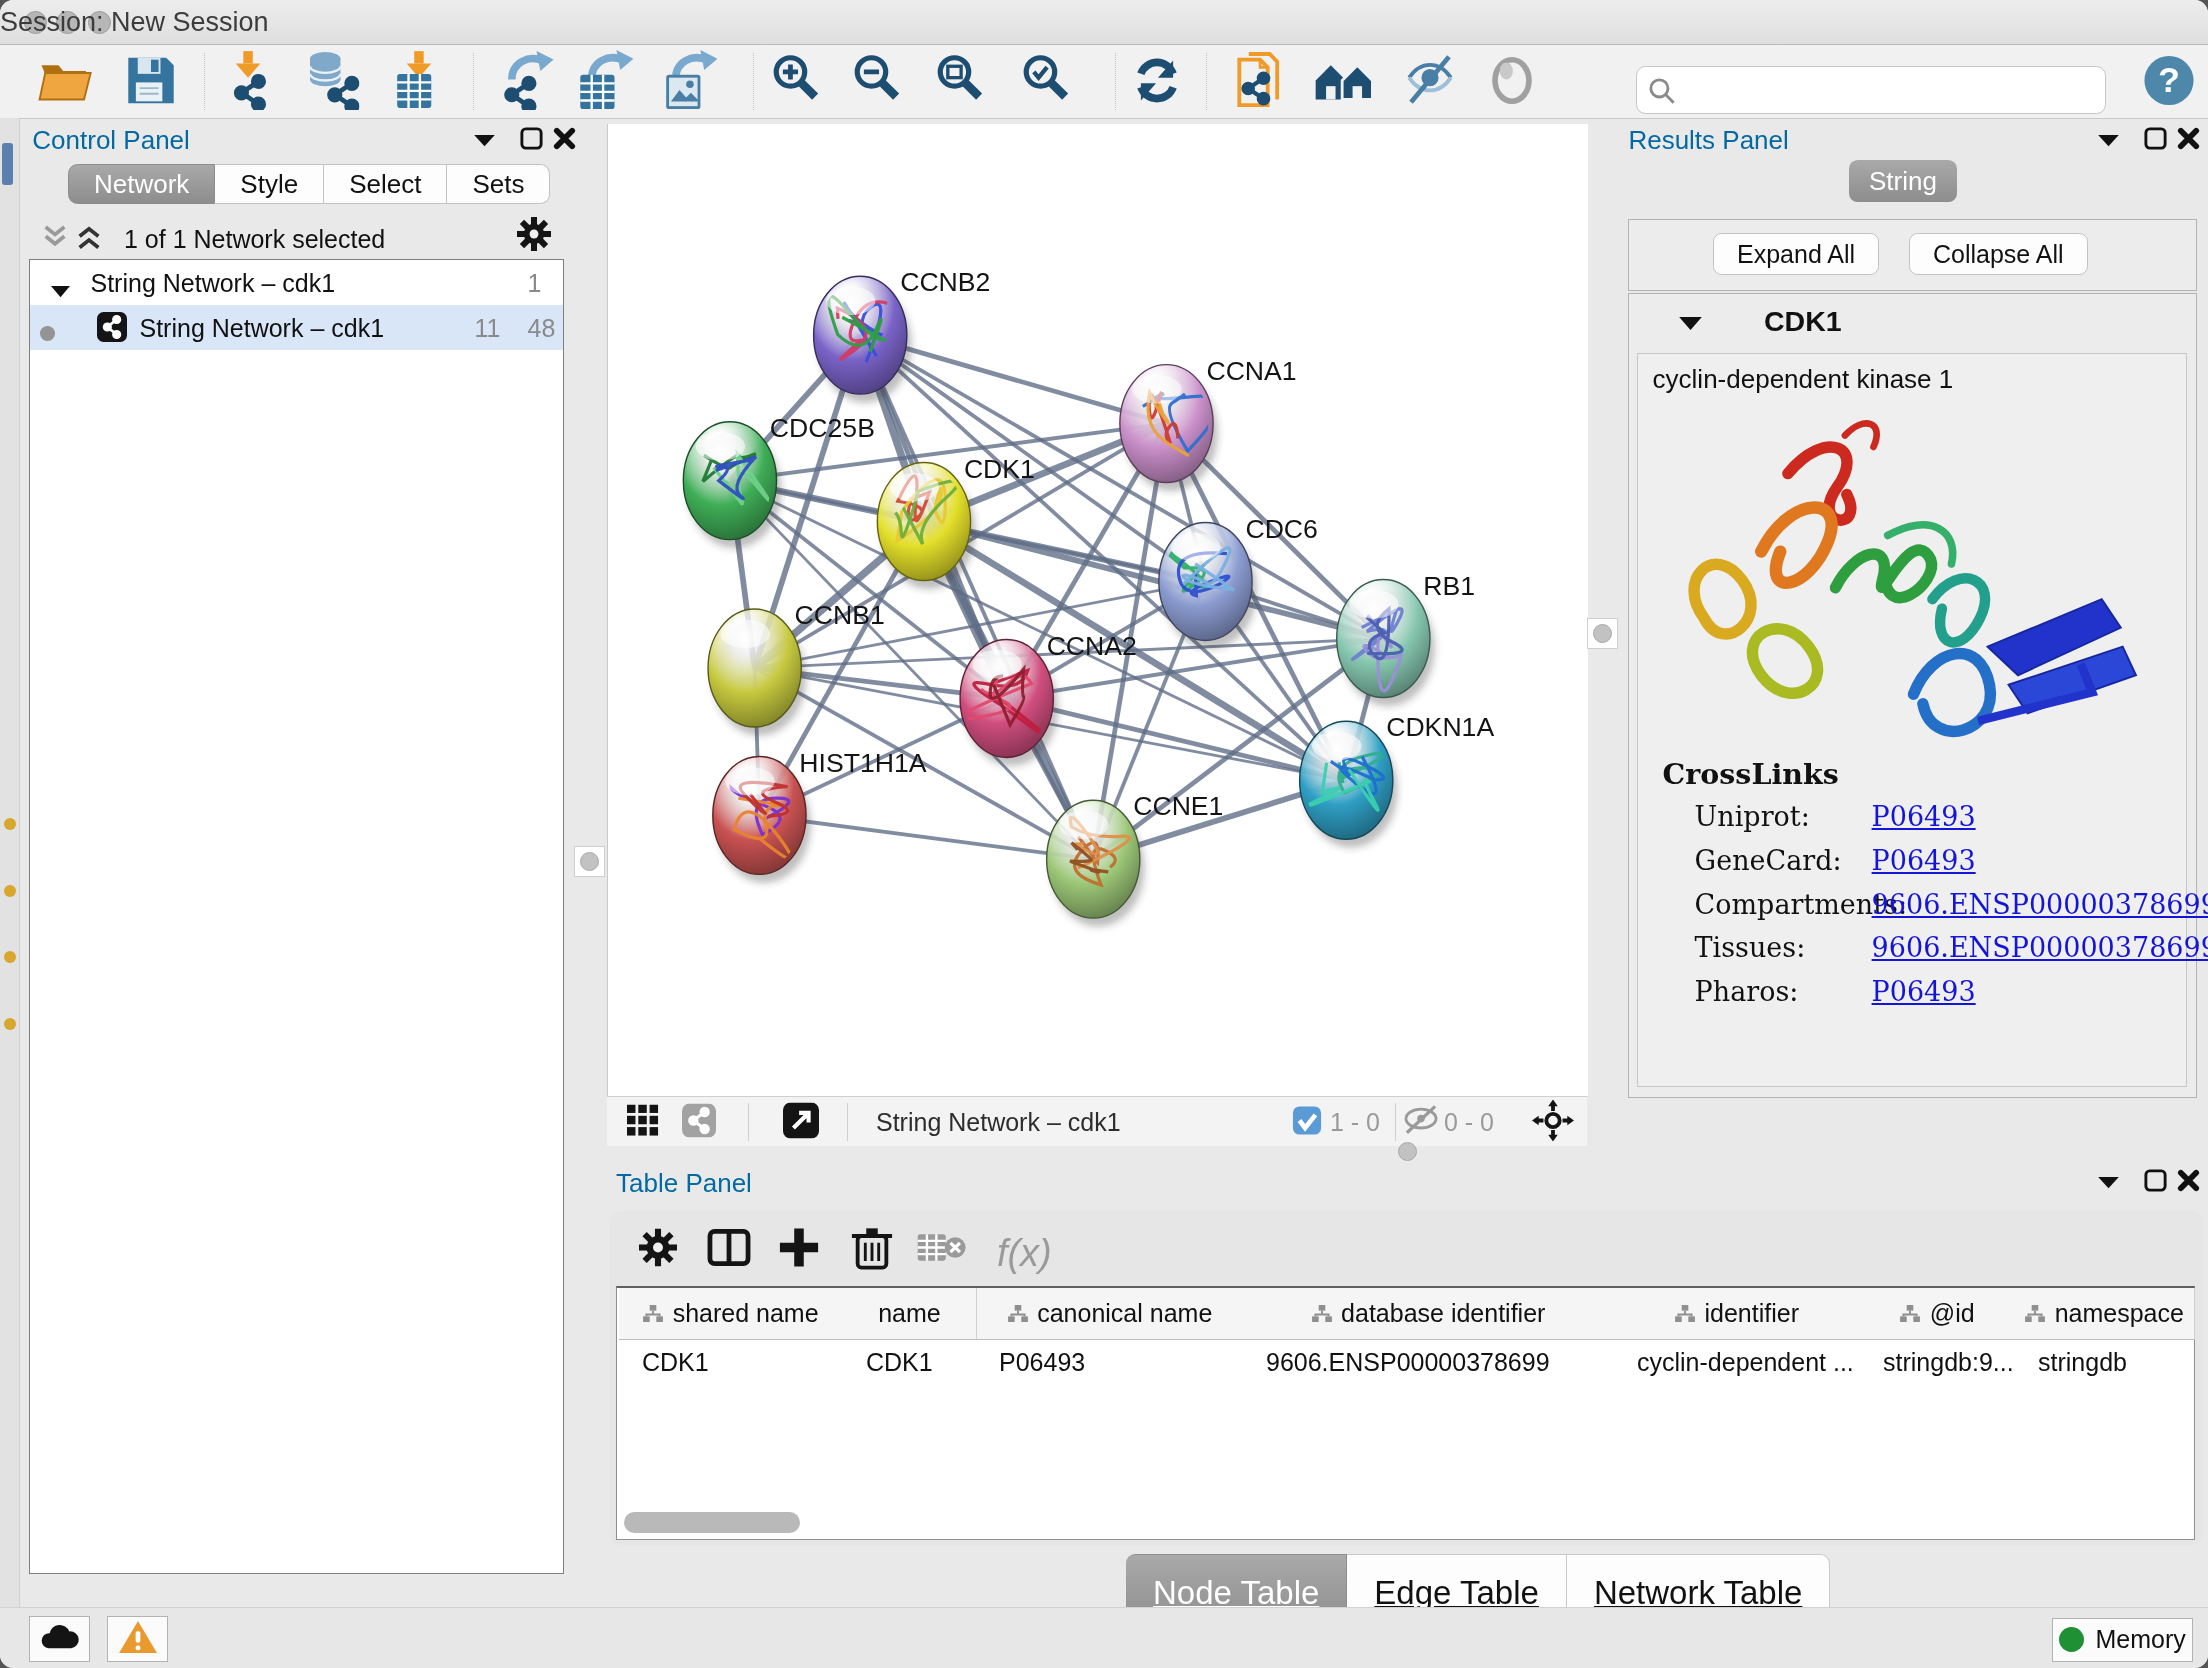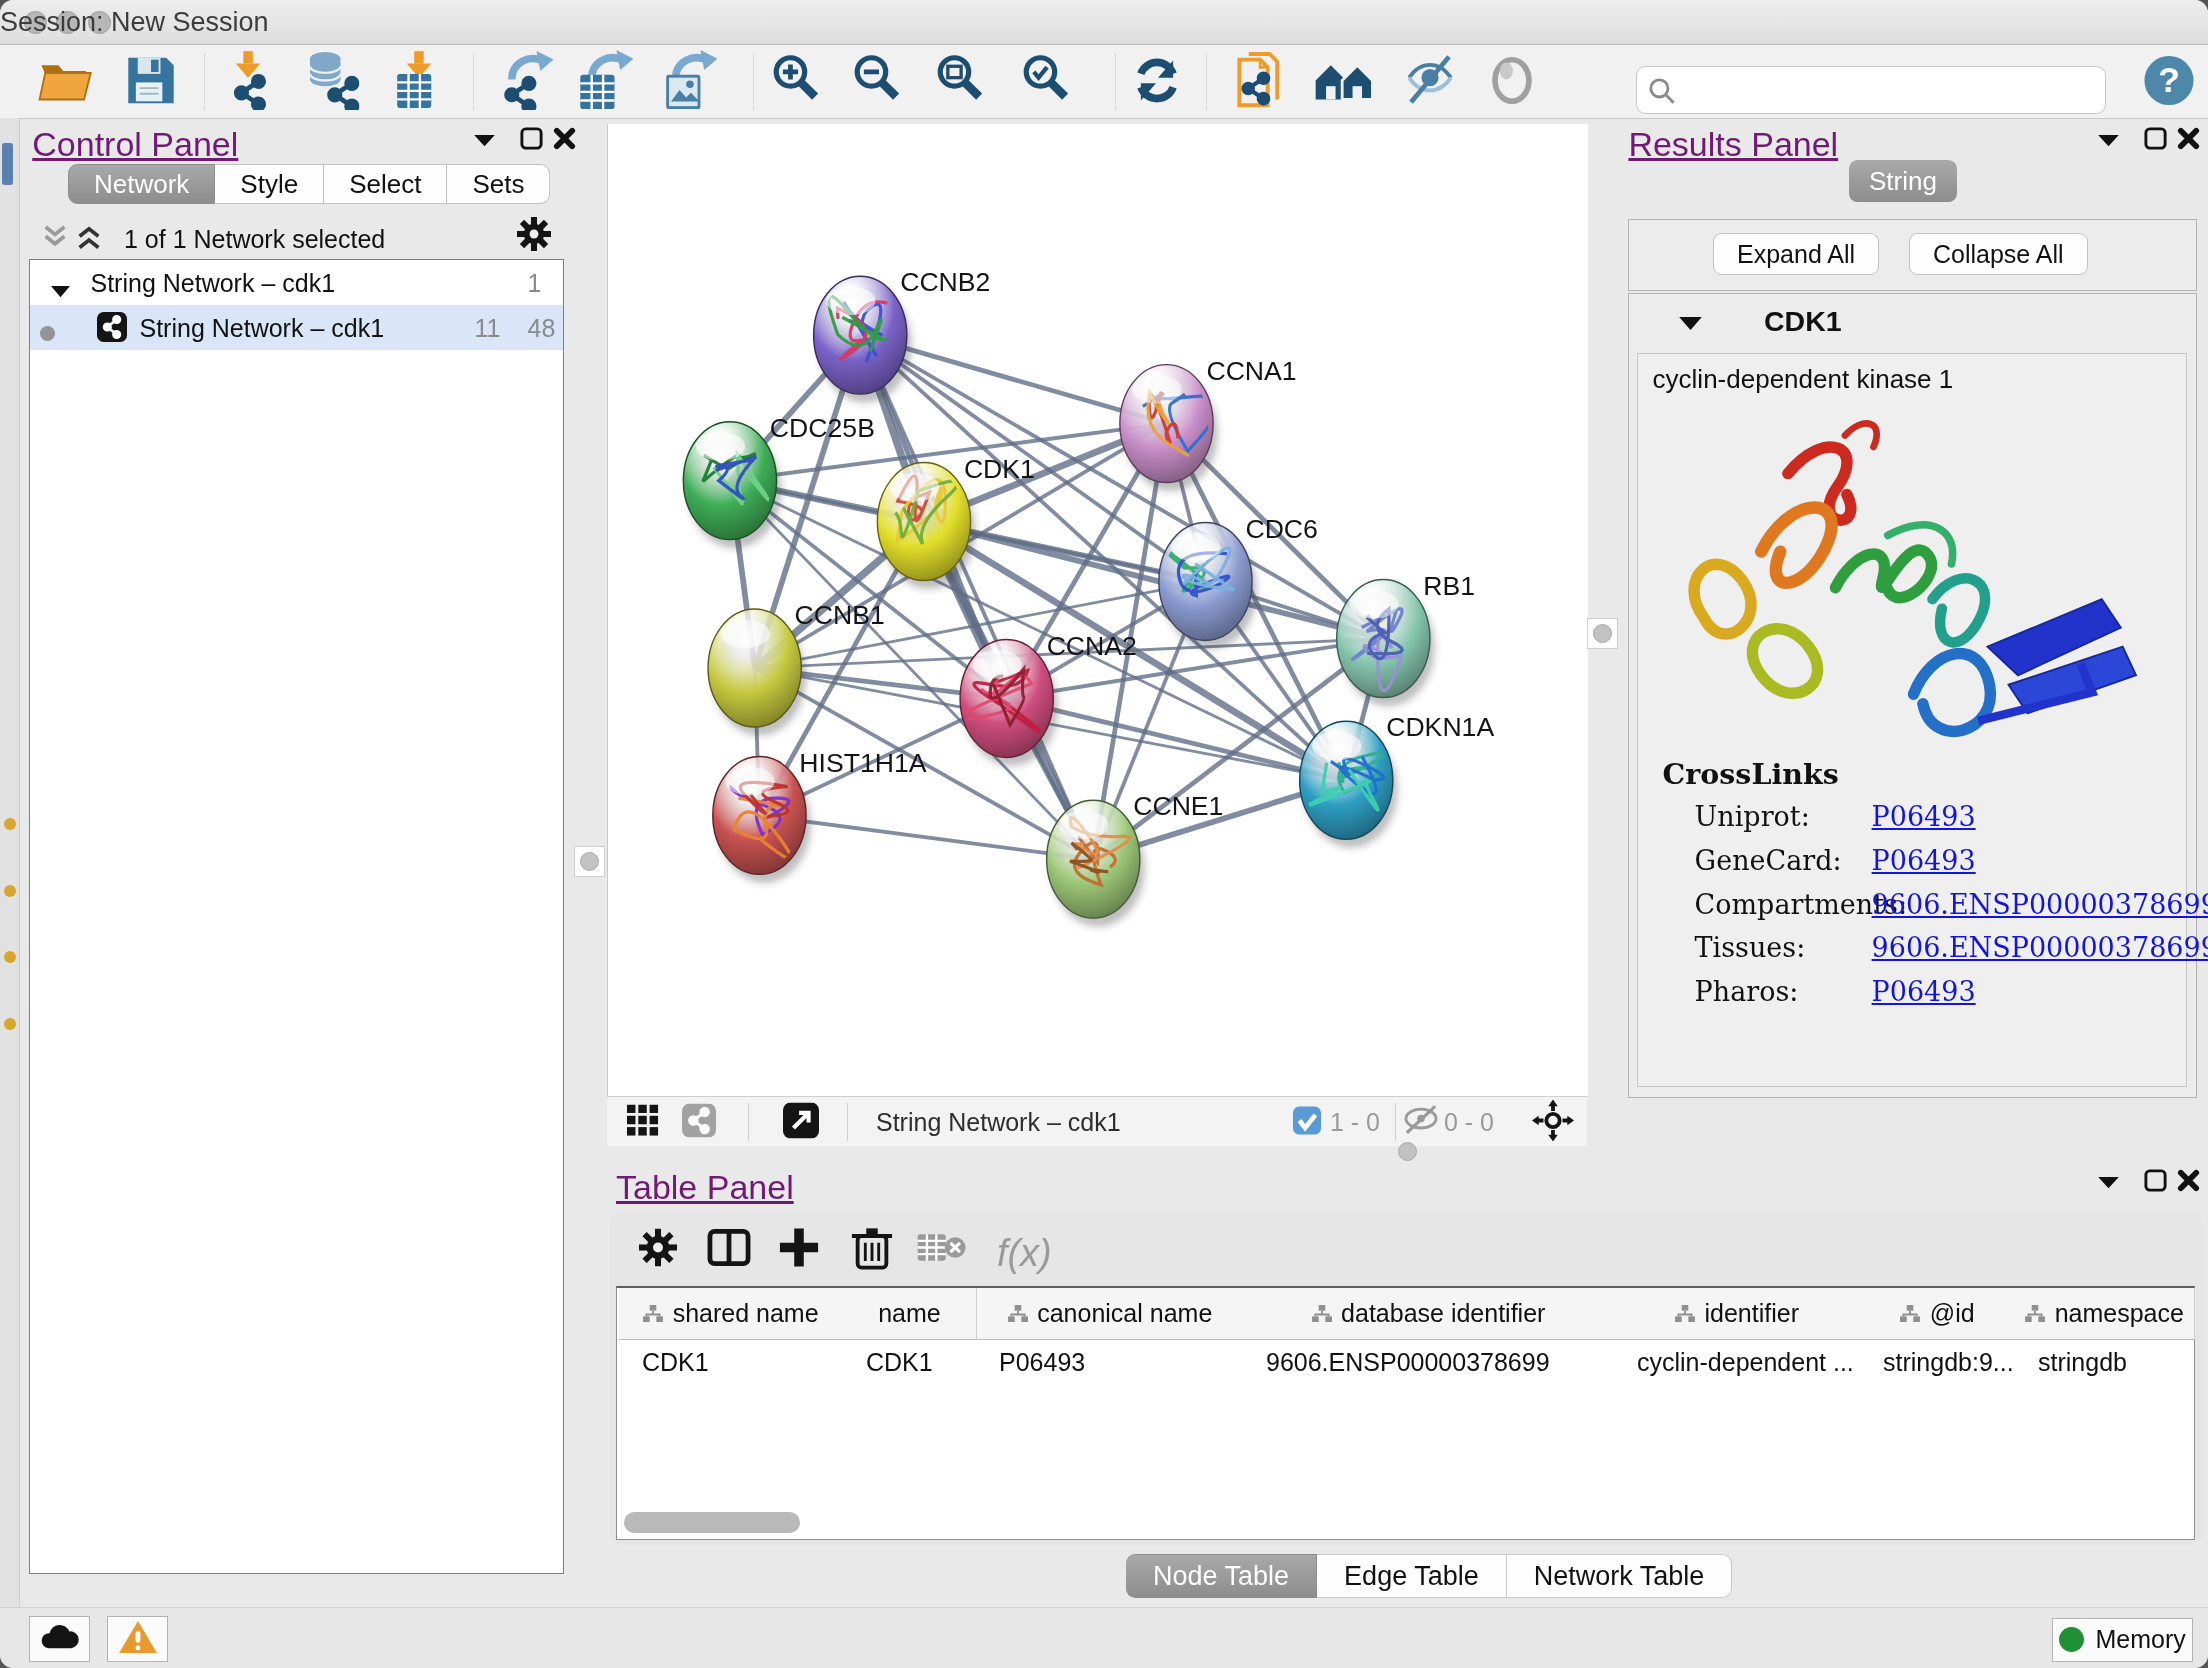--- a/index.html
+++ b/index.html
@@ -14,21 +14,21 @@
   
   #toolbar{left:0;top:45px;width:2208px;height:73px;background:#f1f1f1;border-bottom:1.9px solid #c9c9c9;}
   .tbtn{position:absolute;transform:translate(-50%,-50%);top:37px;cursor:default;}
   .tsep{position:absolute;top:7.6px;height:57px;border-left:1.9px dotted #c2c2c2;}
   #search-box{left:1636px;top:21px;width:468px;height:46px;background:#fff;border:1.9px solid #c6c6c6;
               border-radius:9.5px;}
   #search-box input{position:absolute;left:46px;top:3.8px;width:409px;height:34px;border:none;outline:none;
               font-size:25px;background:transparent;}
   .mag{position:absolute;left:11.4px;top:9.5px;}
   
-  .panel-title{font-size:34px;color:#701a75;text-decoration:underline;}
+  .panel-title{font-size:26px;color:#0369a1;}
   
   .tabrow{display:flex;}
   .tab{height:38px;line-height:38px;padding:0 25px;font-size:26px;background:#fdfdfd;color:#111;
        border:1px solid #c2c2c2;border-left:none;}
   .tab.first{border-left:1px solid #c2c2c2;border-radius:9.5px 0 0 9.5px;}
   .tab.last{border-radius:0 9.5px 9.5px 0;}
   .tab.sel{background:linear-gradient(#a9a9a9,#8d8d8d);color:#fff;border-color:#8d8d8d;}
   #cp-tree{left:28.5px;top:259px;width:533px;height:1313px;background:#fff;border:1.9px solid #7f7f7f;}
   .tree-row{position:relative;height:45px;font-size:25px;color:#111;}
   .tree-row .cnt{position:absolute;color:#8a8a8a;}
@@ -55,22 +55,22 @@
   .xl-value{position:absolute;left:234px;font-size:27px;color:#1515d8;text-decoration:underline;}
   
   #tp-container{left:609px;top:1210px;width:1594px;height:335px;background:#e6e6e6;border-radius:13.3px;}
   #tp-table{left:616px;top:1286px;width:1577px;height:251px;background:#fff;border:1.9px solid #8f8f8f;
             border-top:2.9px solid #5f5f5f;}
   .th-cell{position:absolute;top:0;height:51px;background:#f5f5f5;border-right:1px solid #cfcfcf;
            border-bottom:1px solid #bdbdbd;display:flex;align-items:center;justify-content:center;
            gap:9.5px;font-size:25px;color:#111;}
   .td-cell{position:absolute;top:53px;height:42px;font-size:25px;color:#111;display:flex;align-items:center;}
   #tp-scrollthumb{left:624px;top:1512px;width:176px;height:21px;border-radius:10.5px;background:#b9b9b9;}
-  .btab{height:42px;line-height:42px;padding:0 27px;font-size:27px;background:#fdfdfd;color:#111;
-        border:1px solid #c9c9c9;border-left:none;}
+  .btab{height:42px;line-height:42px;padding:17px 27px;font-size:33px;background:#fdfdfd;color:#111;
+        border:1px solid #c9c9c9;border-left:none;text-decoration:underline;}
   
   #statusbar{left:0;top:1607px;width:2208px;height:61px;background:#e7e7e7;border-top:1.9px solid #d2d2d2;}
   .sb-box{position:absolute;top:7.6px;width:59px;height:44px;background:#fbfbfb;border:1.9px solid #b3b3b3;
           display:flex;align-items:center;justify-content:center;}
   #memory-btn{position:absolute;top:9.5px;left:2052px;width:139px;height:42px;background:#fbfbfb;
               border:1.9px solid #b3b3b3;display:flex;align-items:center;justify-content:center;gap:11.4px;
               font-size:25px;color:#111;}
   .memdot{width:25px;height:25px;border-radius:50%;background:#1f9134;}
   
   #left-strip{left:0;top:118px;width:19px;height:1489px;background:#e2e2e2;border-right:1px solid #cfcfcf;}

